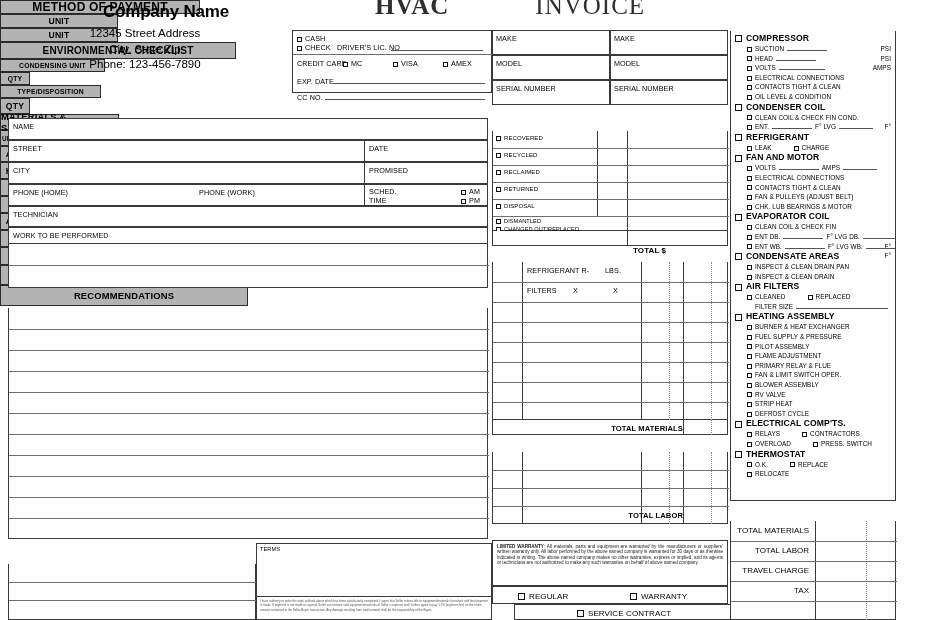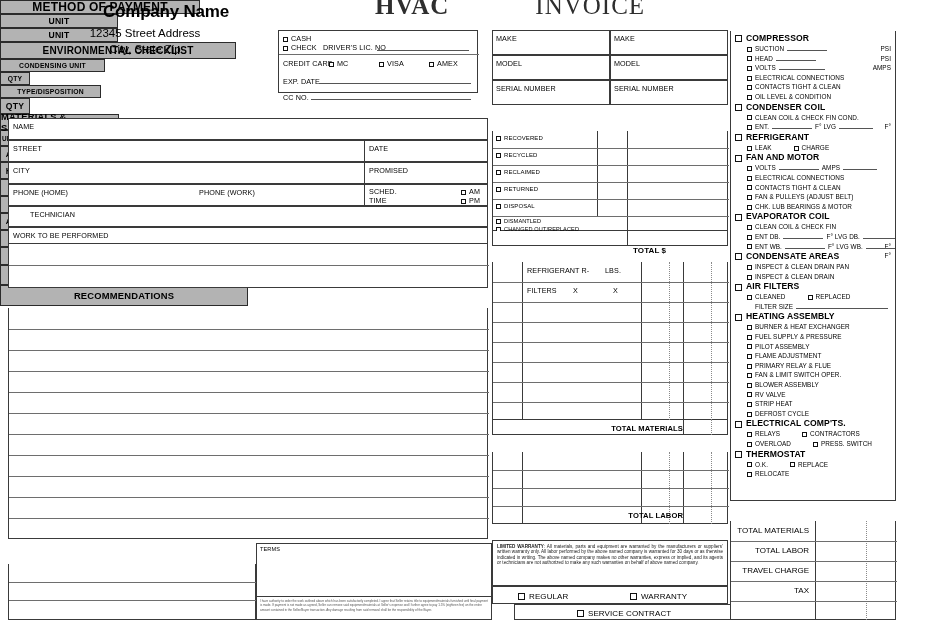--- a/index.html
+++ b/index.html
@@ -60,29 +60,30 @@
 </head>
 <body>
 
 <div class="page">
 
   <div id="company-block">
     <div id="company-name">Company Name</div>
     <div id="company-addr">
       <div>12345 Street Address</div>
       <div>City, State Zip</div>
+      <div>Phone: 123-456-7890</div>
     </div>
   </div>
 
   <div id="doc-title">
     <span class="t1">HVAC</span><span class="t2">INVOICE</span>
   </div>
 
   <div class="hdr" style="left:292px; top:16px; width:200px; height:14px; font-size:12px;">METHOD OF PAYMENT</div>
-  <div class="bx" style="left:278px; top:30px; width:200px; height:63px;text-align:center;">
+  <div class="bx" style="left:292px; top:30px; width:200px; height:63px;text-align:center;">
     <div class="lbl" style="left:4px; top:3px;">
       <span class="cb"></span><span>CASH</span>
     </div>
     <div class="lbl" style="left:4px; top:12px;">
       <span class="cb"></span><span>CHECK</span>
     </div>
     <div class="lbl" style="left:44px; top:12px;">DRIVER'S LIC. NO</div>
     <div style="position:absolute; left:98px; top:19px; width:92px; border-bottom:1px solid #555;"></div>
     <div class="hline" style="left:0; top:23px; width:200px; background:#6e6e6e;"></div>
 
@@ -317,21 +318,21 @@
     <div class="lbl" style="left:452px; top:11px;">
       <span class="cb"></span><span>PM</span>
     </div>
   </div>
   <div class="bx" style="left:8px; top:162px; width:480px; height:22px;">
     <div class="vline" style="left:355px; top:0; height:22px;"></div>
     <div class="lbl" style="left:4px; top:3px;">CITY</div>
     <div class="lbl" style="left:360px; top:3px;">PROMISED</div>
   </div>
   <div class="bx" style="left:8px; top:206px; width:480px; height:21px;">
-    <div class="lbl" style="left:4px; top:3px;margin-left:17px;">TECHNICIAN</div>
+    <div class="lbl" style="left:4px; top:3px;">TECHNICIAN</div>
   </div>
   <div class="bx" style="left:8px; top:227px; width:480px; height:17px;">
     <div class="lbl" style="left:4px; top:3px;">WORK TO BE PERFORMED</div>
   </div>
 
   <div class="bx" style="left:8px; top:244px; width:480px; height:44px; border-top:none;">
     <div class="hline" style="left:0; top:21px; width:480px; background:#6e6e6e;"></div>
   </div>
 
   <div class="hdr" style="left:8px; top:288px; width:480px; height:20px; font-size:10px;">DESCRIPTION OF WORK</div>

